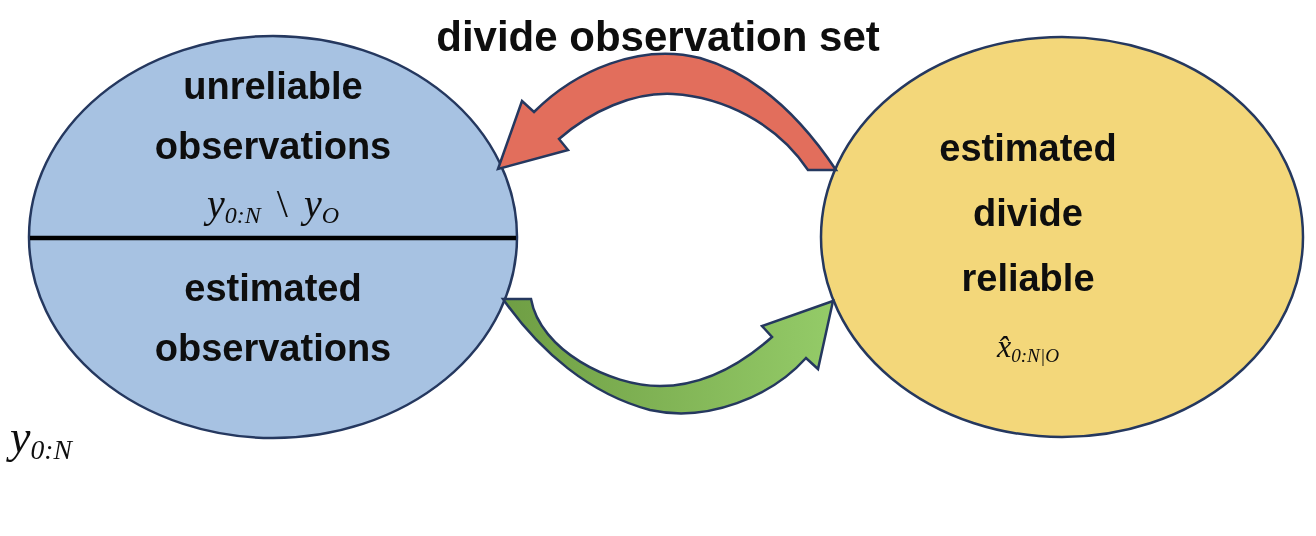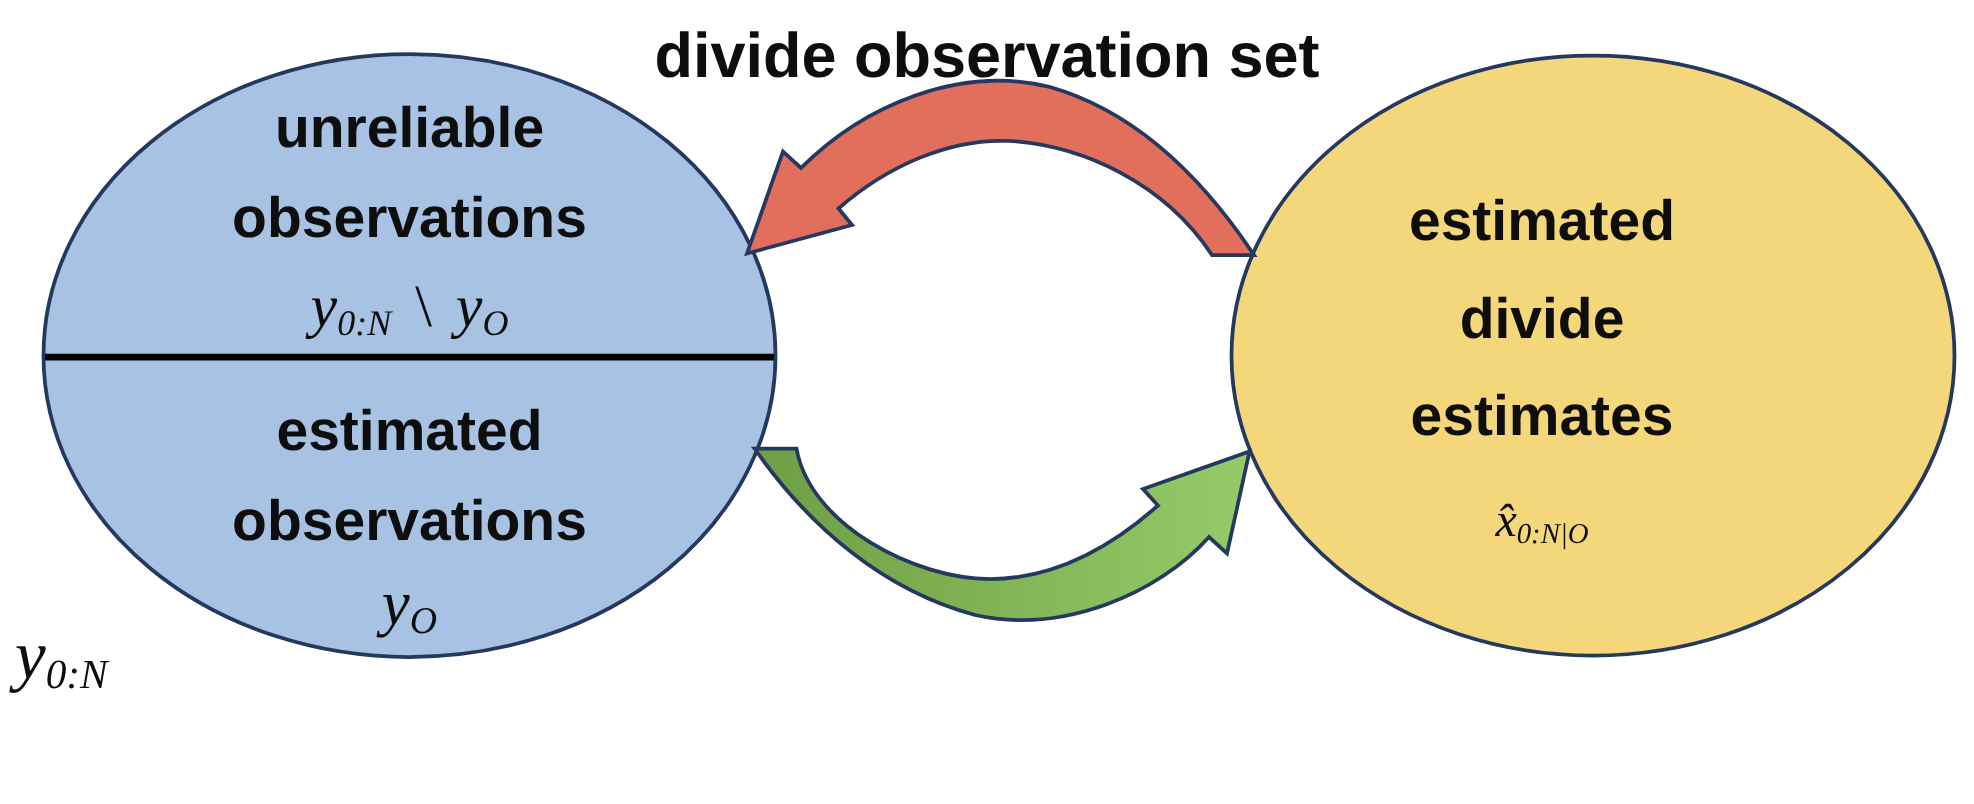--- a/index.html
+++ b/index.html
@@ -127,28 +127,27 @@
 
   <div class="txt-block" id="left-top">
     <div class="word">unreliable</div>
     <div class="word">observations</div>
     <div class="math"><i>y</i><sub>0:N</sub><span class="op">\</span><i>y</i><sub>O</sub></div>
   </div>
 
   <div class="txt-block" id="left-bottom">
     <div class="word">estimated</div>
     <div class="word">observations</div>
-    <div class="math"><i>y</i><sub>O</sub></div>
   </div>
 
   <div class="txt-block" id="outside-label">
     <span class="math"><i>y</i><sub>0:N</sub></span>
   </div>
 
   <div class="txt-block" id="right-block">
     <div class="word">estimated</div>
     <div class="word">divide</div>
-    <div class="word">estimates</div>
+    <div class="word">reliable</div>
     <div class="math"><i>x̂</i><sub>0:N|O</sub></div>
   </div>
 
 
 </div>
 
 </body></html>

